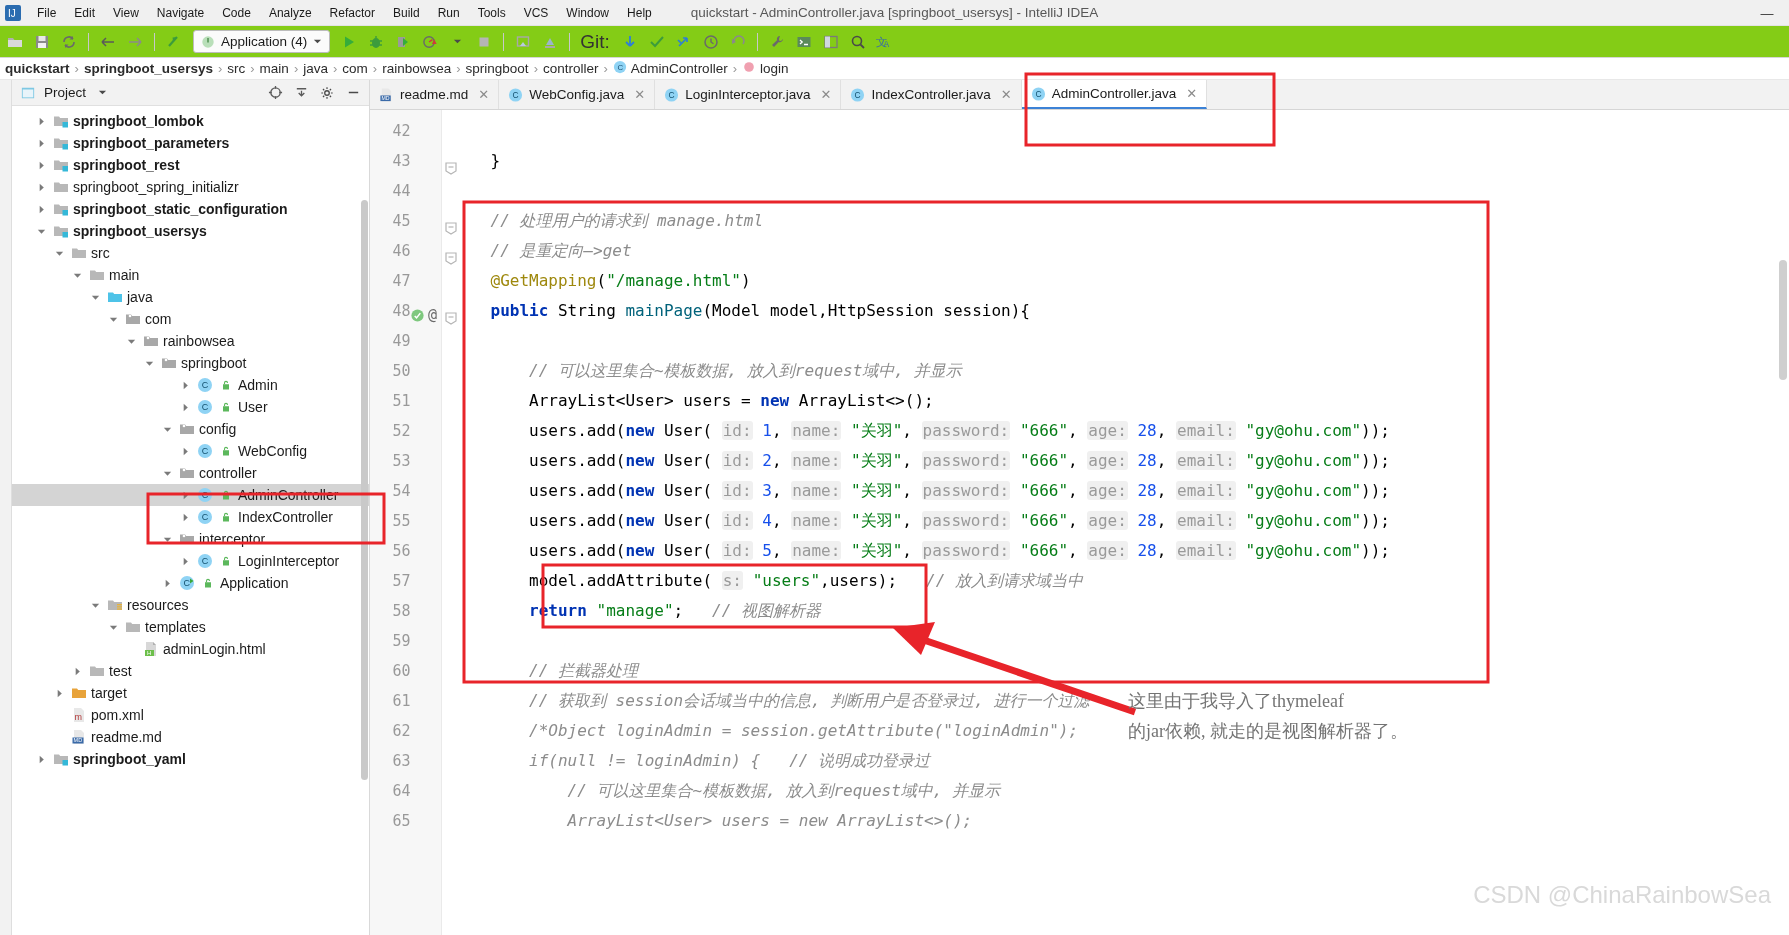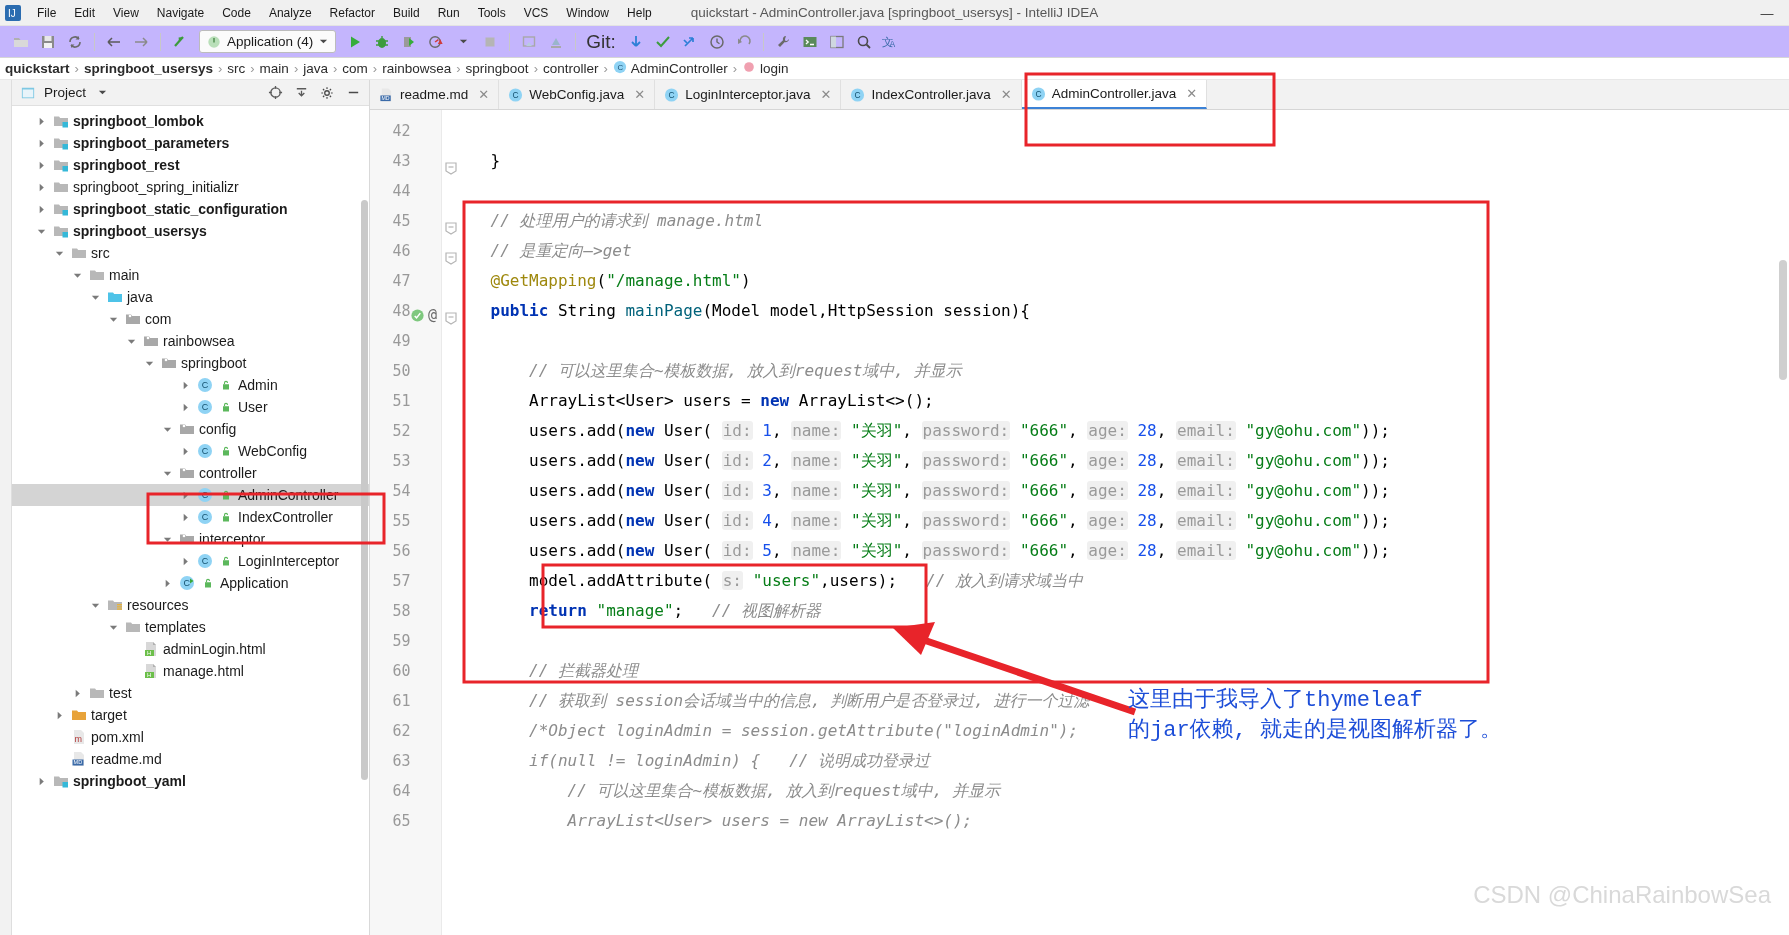--- a/index.html
+++ b/index.html
@@ -46,24 +46,24 @@
     display:flex; align-items:center;
   }
   .win-btn {
     width:44px; height:26px; display:flex;align-items:center;justify-content:center;
     font-size:13px; color:#333;
   }
 
   
   .toolbar {
     height: 32px;
-    background: #c4b5fd;
+    background: #84cc16;
     display:flex; align-items:center;
     border-bottom: 1px solid #d6d6d6;
-    padding-left:8px;
+    padding-left:2px;
     gap: 1px;
     position: relative;
   }
   .tb-icon {
     width:26px;height:26px; display:flex;align-items:center;justify-content:center;
     border-radius:3px; flex:none;
   }
   .tb-sep { width:1px;height:18px;background:#c8c8c8;margin:0 5px; flex:none;}
   .runconfig {
     display:flex;align-items:center;gap:6px;
@@ -175,22 +175,22 @@
   
   .ed-scroll {
     position:absolute; right:2px; top:150px; width:8px; height:120px;
     background:#cfcfcf; border-radius:4px;
   }
 
   
   .anno { position:absolute; pointer-events:none; }
   .anno-text {
     position:absolute;
-    color:#1d4ed8; font-size:22px; line-height:30px;
-    font-family:Liberation Mono, monospace;
+    color:#737373; font-size:18px; line-height:30px;
+    font-family:Liberation Serif, serif;
     white-space:nowrap;
   }
   .watermark {
     position:absolute; color:#d9d9d9; font-size:24px;
     font-family:"Liberation Sans", sans-serif;
     right:18px; bottom:26px;
   }
 </style>
 </head>
 <body>
@@ -887,33 +887,20 @@
             <svg width="16" height="16" viewBox="0 0 16 16">
               <path d="M3 1h7l3 3v11H3z" fill="#d8d8d8"></path>
               <path d="M10 1l3 3h-3z" fill="#b0b0b0"></path>
               <rect x="2" y="9" width="9" height="6" fill="#6cbf4a"></rect>
               <text x="4" y="14" font-size="6" fill="#fff" font-family="sans-serif">H</text>
             </svg>
           </span>
           <span class="lbl">adminLogin.html</span>
         </div>
         <div class="trow">
-          <span style="display:inline-block;width:108px;flex:none"></span>
-          <span class="arrow"></span>
-          <span class="ficon">
-            <svg width="16" height="16" viewBox="0 0 16 16">
-              <path d="M3 1h7l3 3v11H3z" fill="#d8d8d8"></path>
-              <path d="M10 1l3 3h-3z" fill="#b0b0b0"></path>
-              <rect x="2" y="9" width="9" height="6" fill="#6cbf4a"></rect>
-              <text x="4" y="14" font-size="6" fill="#fff" font-family="sans-serif">H</text>
-            </svg>
-          </span>
-          <span class="lbl">manage.html</span>
-        </div>
-        <div class="trow">
           <span style="display:inline-block;width:54px;flex:none"></span>
           <span class="arrow">
             <svg width="11" height="11" viewBox="0 0 12 12">
               <path d="M4 2l4.5 4L4 10z" fill="#7a7a7a"></path>
             </svg>
           </span>
           <span class="ficon">
             <svg width="16" height="16" viewBox="0 0 16 16">
               <path d="M1 3.5h5l1.2 1.6H15v8H1z" fill="#b8b8b8"></path>
             </svg>

